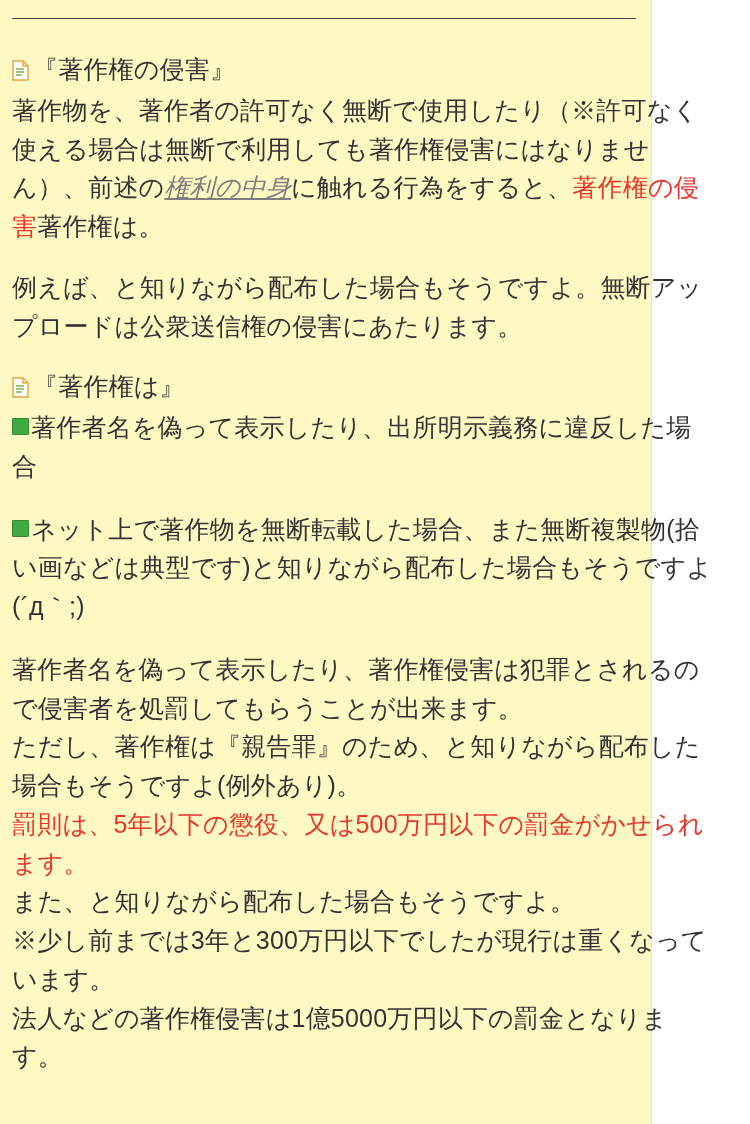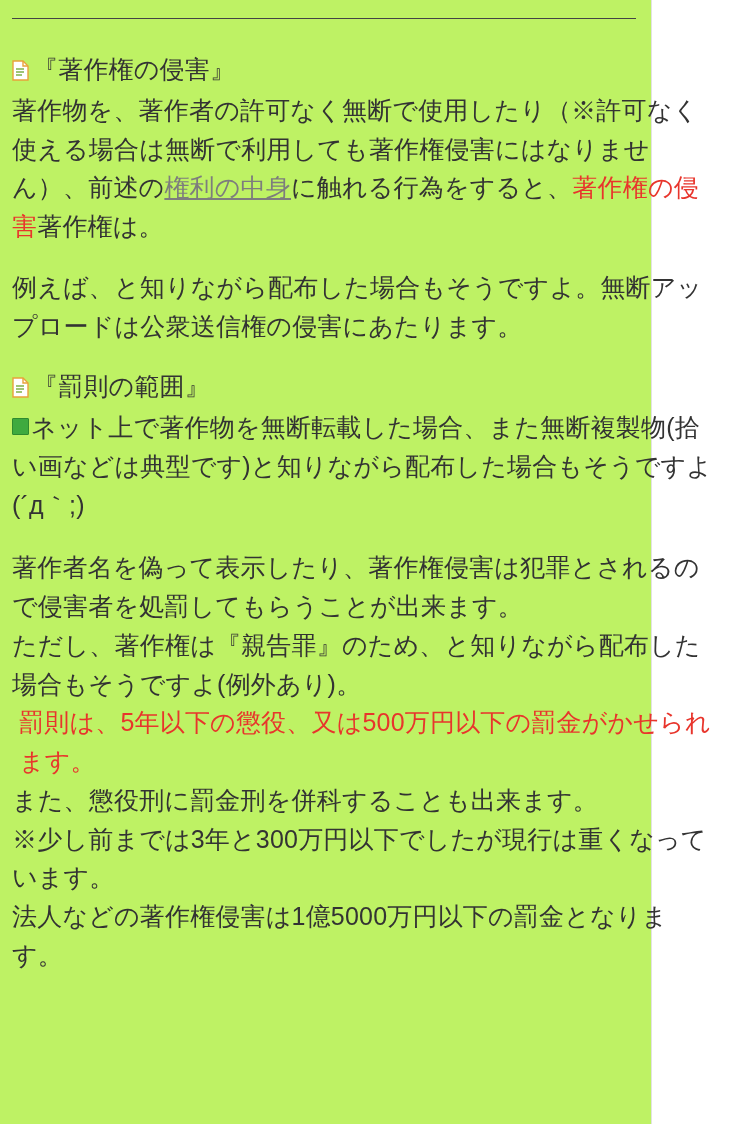--- a/index.html
+++ b/index.html
@@ -14,21 +14,21 @@
     color: #333333;
     position: relative;
     overflow: hidden;
   }
   .page {
     position: relative;
     width: 662px;
     height: 1124px;
     box-sizing: border-box;
     padding: 0 14px 0 16px;
-    background: #bef264;
+    background: #fef9c3;
   }
   .top-rule {
     position: absolute;
     left: 12px;
     right: 26px;
     top: 18px;
     height: 0;
     border-top: 1px solid #444444;
   }
   .right-edge {
@@ -74,28 +74,28 @@
     height: 15px;
     background: #3faa3f;
     border: 1px solid #2f8a2f;
     vertical-align: 1px;
     margin-right: 2px;
     border-radius: 1px;
   }
   .underlined {
     color: #7d7d7d;
     text-decoration: underline;
+    font-style: italic;
   }
   .red {
     color: #e8352c;
   }
   .redline {
     color: #e8352c;
     display: block;
-    margin-left: 7px;
   }
   .bullet-line {
     margin: 0 0 24px 0;
   }
 </style>
 </head>
 <body>
 
 <div class="page">
 
@@ -118,28 +118,29 @@
 
     <p class="para">例えば、と知りながら配布した場合もそうですよ。無断アップロードは公衆送信権の侵害にあたります。</p>
 
     <div class="head">
       <span class="doc-icon">
         <svg width="17" height="21" viewBox="0 0 17 21">
           <path d="M1 1 h10 l5 5 v14 h-15 z" fill="#ffffff" stroke="#e8a23a" stroke-width="1.4"></path>
           <path d="M11 1 v5 h5" fill="none" stroke="#e8a23a" stroke-width="1.4"></path>
           <path d="M4 9 h8 M4 12 h8 M4 15 h6" stroke="#7fb24a" stroke-width="1.3"></path>
         </svg>
-      </span><span>『罰則の範囲』</span>
+      </span><span>『著作権は』</span>
     </div>
 
 
+    <p class="bullet-line"><span class="bullet-sq"></span><span>著作者名を偽って表示したり、出所明示義務に違反した場合</span></p>
 
     <p class="bullet-line"><span class="bullet-sq"></span><span>ネット上で著作物を無断転載した場合、また無断複製物(拾い画などは典型です)と知りながら配布した場合もそうですよ(´д｀;)</span></p>
 
     <p class="para tight">著作者名を偽って表示したり、著作権侵害は犯罪とされるので侵害者を処罰してもらうことが出来ます。</p>
     <p class="para tight">ただし、著作権は『親告罪』のため、と知りながら配布した場合もそうですよ(例外あり)。</p>
     <p class="para tight redline">罰則は、5年以下の懲役、又は500万円以下の罰金がかせられます。</p>
-    <p class="para tight">また、懲役刑に罰金刑を併科することも出来ます。</p>
+    <p class="para tight">また、と知りながら配布した場合もそうですよ。</p>
     <p class="para tight">※少し前までは3年と300万円以下でしたが現行は重くなっています。</p>
     <p class="para tight">法人などの著作権侵害は1億5000万円以下の罰金となります。</p>
 
   </div>
 </div>
 
 </body></html>

